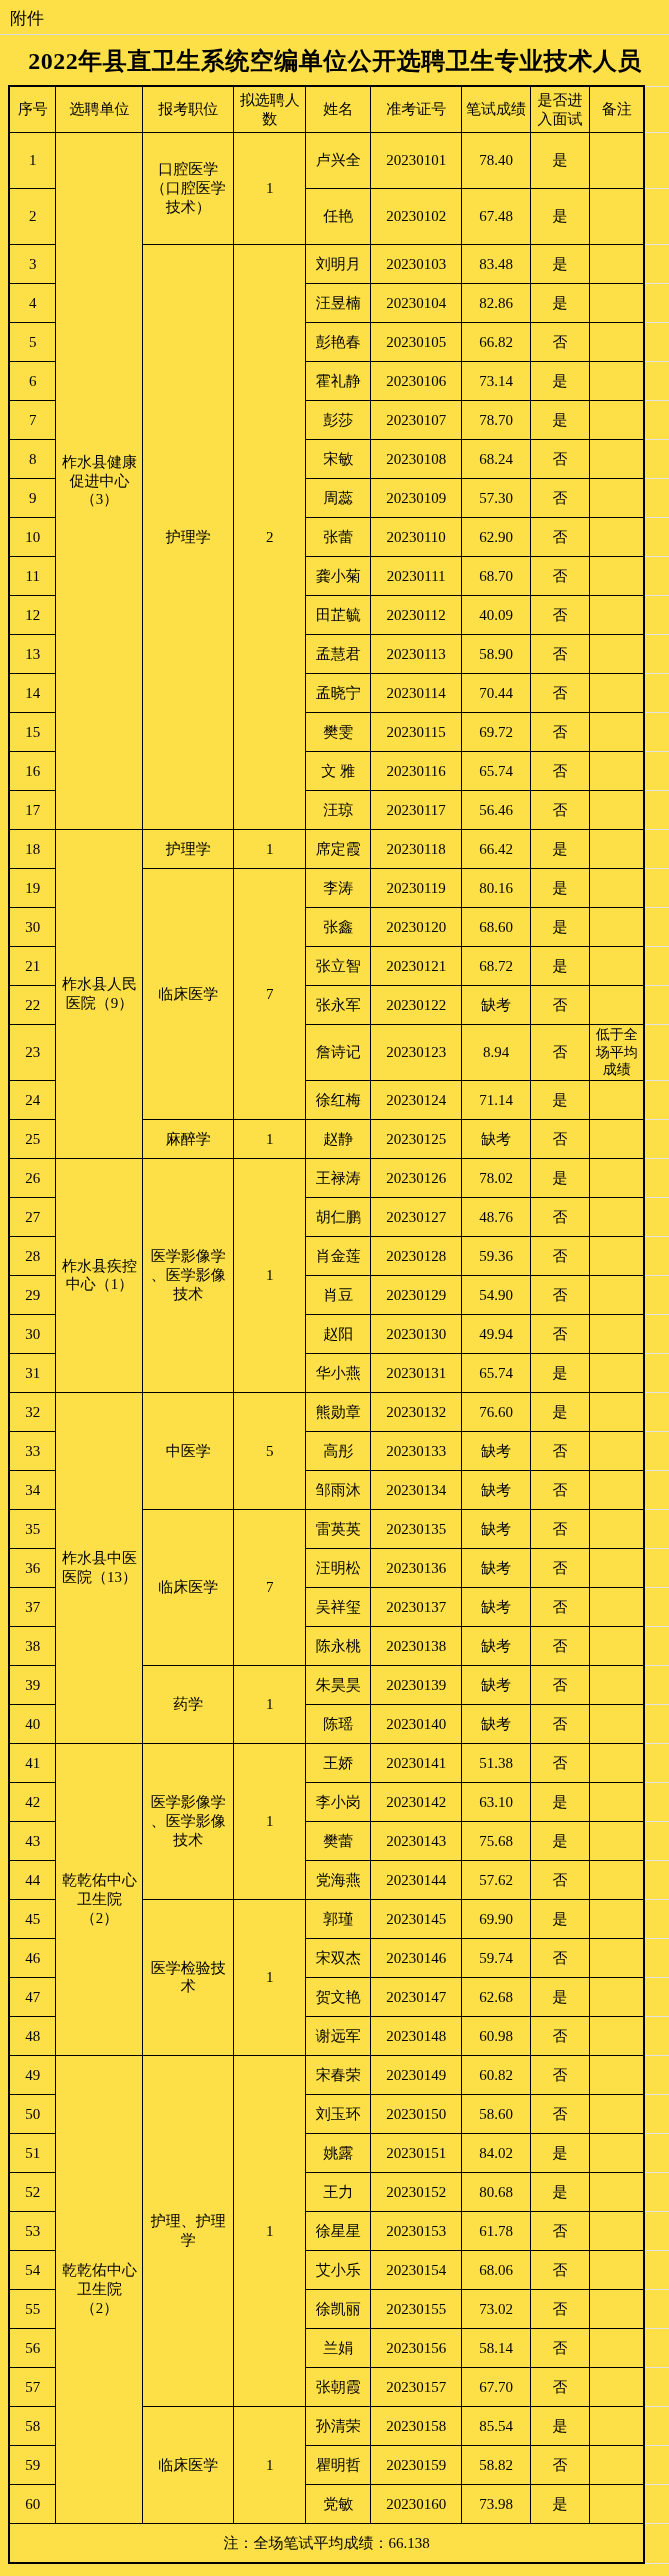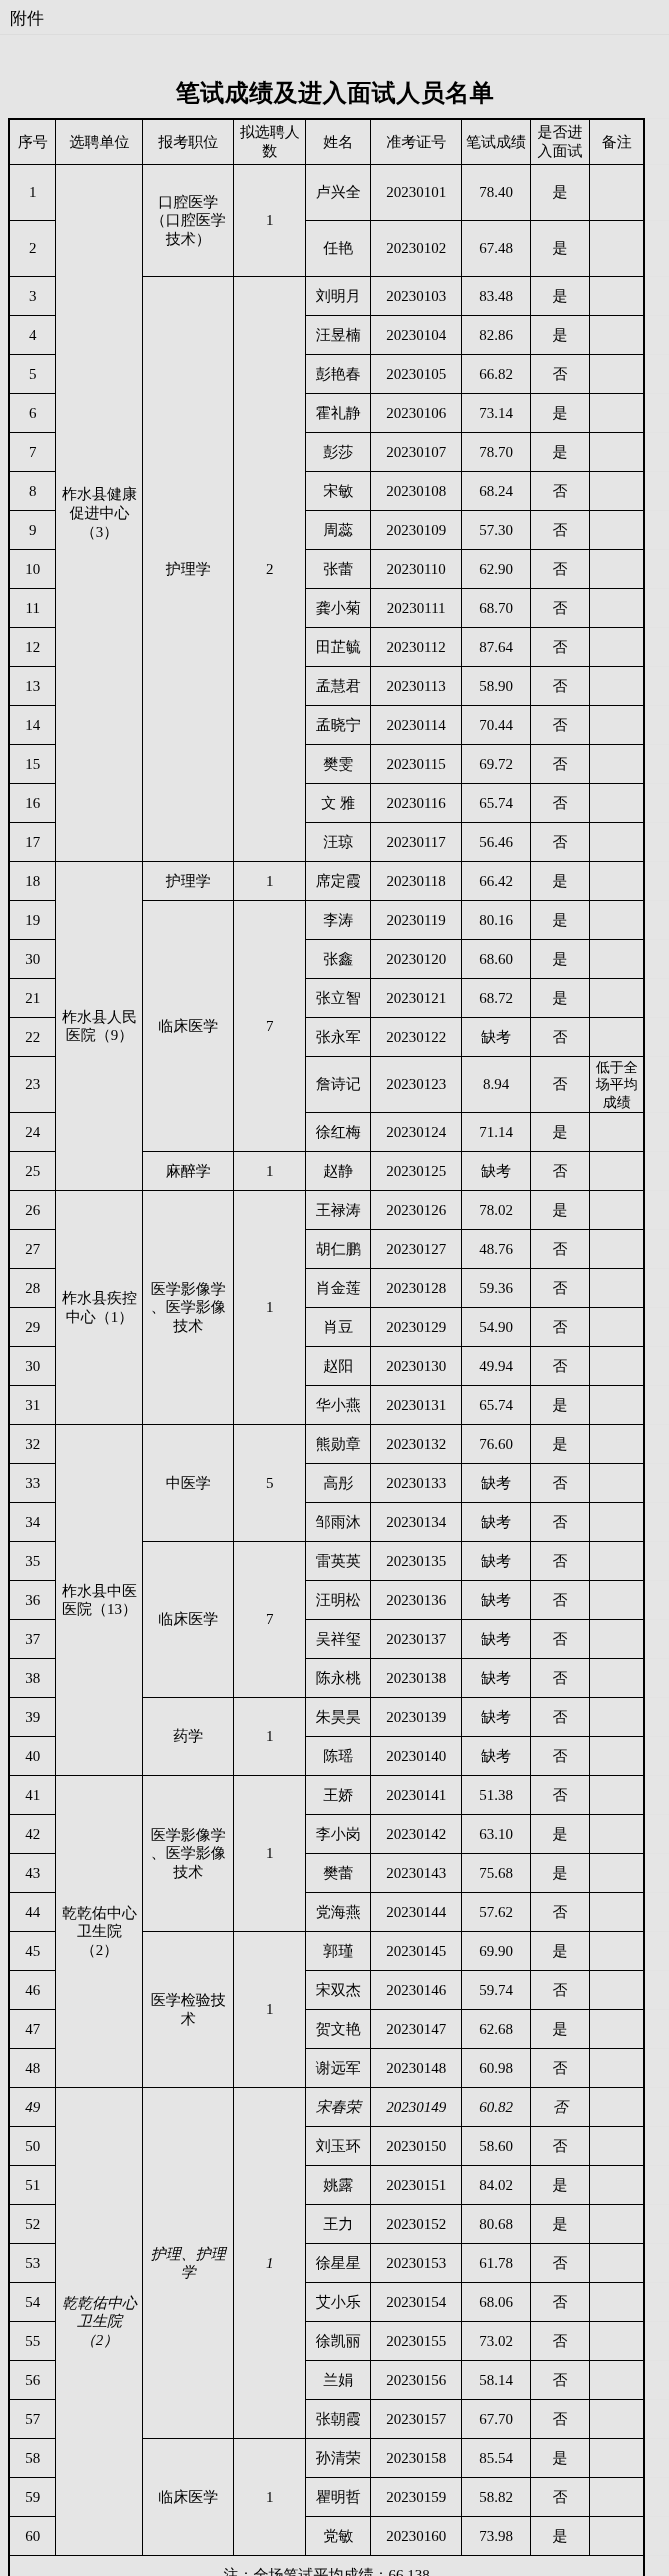--- a/index.html
+++ b/index.html
@@ -1,17 +1,17 @@
 <!DOCTYPE html>
 <html><head>
 <meta charset="utf-8">
 <style>
   html,body{margin:0;padding:0;background:#ffffff;}
   body{font-family:"Liberation Serif","DejaVu Serif",serif;color:#000;}
-  .page{position:relative;width:670px;height:2576px;overflow:hidden;background:#e5e5e5;}
+  .page{position:relative;width:670px;height:2576px;overflow:hidden;background:#fde047;}
   .attachment{font-size:17px;padding:7px 0 4px 10px;border-bottom:1px solid #dcdcdc;}
   .title{margin:10px 16px 8px;text-align:center;font-size:24px;font-weight:bold;line-height:1.35;letter-spacing:0.5px;}
   table.results{border-collapse:collapse;table-layout:fixed;margin-left:8px;position:relative;z-index:1;background:transparent;}
   th,td{padding:1px 2px;text-align:center;vertical-align:middle;font-size:15px;font-weight:normal;line-height:1.25;overflow:hidden;}
   .c{border:1px solid #000;}
   .rowtop{border-top:2px solid #000 !important;}
   .colfirst{border-left:2px solid #000 !important;}
   .collast{border-right:2px solid #000 !important;}
   .rowbottom{border-bottom:2px solid #000 !important;}
   .ghost{border:1px solid #e3e3e3;}
@@ -24,22 +24,21 @@
   .wm-site{color:#f7a600;font-weight:bold;font-size:15px;letter-spacing:2.5px;font-family:"Liberation Sans",sans-serif;}
 </style>
 </head>
 <body>
 
 <div class="page">
 
   <div class="attachment">附件</div>
 
   <div class="title">
-    <br>
-    <span>笔试成绩及进入面试人员名单</span>
+    <span>2022年县直卫生系统空编单位公开选聘卫生专业技术人员</span><br>
   </div>
 
   <table class="results" id="results-table">
     <colgroup>
       <col style="width:47px">
         <col style="width:87px">
         <col style="width:91px">
       <col style="width:72px">
         <col style="width:65px">
         <col style="width:91px">
@@ -168,21 +167,21 @@
           <td class="c">20230111</td>
           <td class="c">68.70</td>
           <td class="c">否</td>
           <td class="c collast remark-cell"></td>
           <td class="ghost"></td>
         </tr>
         <tr style="height: 39px;">
           <td class="c colfirst">12</td>
           <td class="c">田芷毓</td>
           <td class="c">20230112</td>
-          <td class="c">87.64</td>
+          <td class="c">40.09</td>
           <td class="c">否</td>
           <td class="c collast remark-cell"></td>
           <td class="ghost"></td>
         </tr>
         <tr style="height: 39px;">
           <td class="c colfirst">13</td>
           <td class="c">孟慧君</td>
           <td class="c">20230113</td>
           <td class="c">58.90</td>
           <td class="c">否</td>
@@ -529,21 +528,21 @@
         </tr>
         <tr style="height: 39px;">
           <td class="c colfirst">48</td>
           <td class="c">谢远军</td>
           <td class="c">20230148</td>
           <td class="c">60.98</td>
           <td class="c">否</td>
           <td class="c collast remark-cell"></td>
           <td class="ghost"></td>
         </tr>
-        <tr style="height: 39px; font-style: italic;">
+        <tr style="height: 39px;">
           <td class="c colfirst">49</td>
           <td class="c pre" rowspan="12">乾乾佑中心
 卫生院
 （2）</td>
           <td class="c pre" rowspan="9">护理、护理
 学</td>
           <td class="c" rowspan="9">1</td>
           <td class="c">宋春荣</td>
           <td class="c">20230149</td>
           <td class="c">60.82</td>

